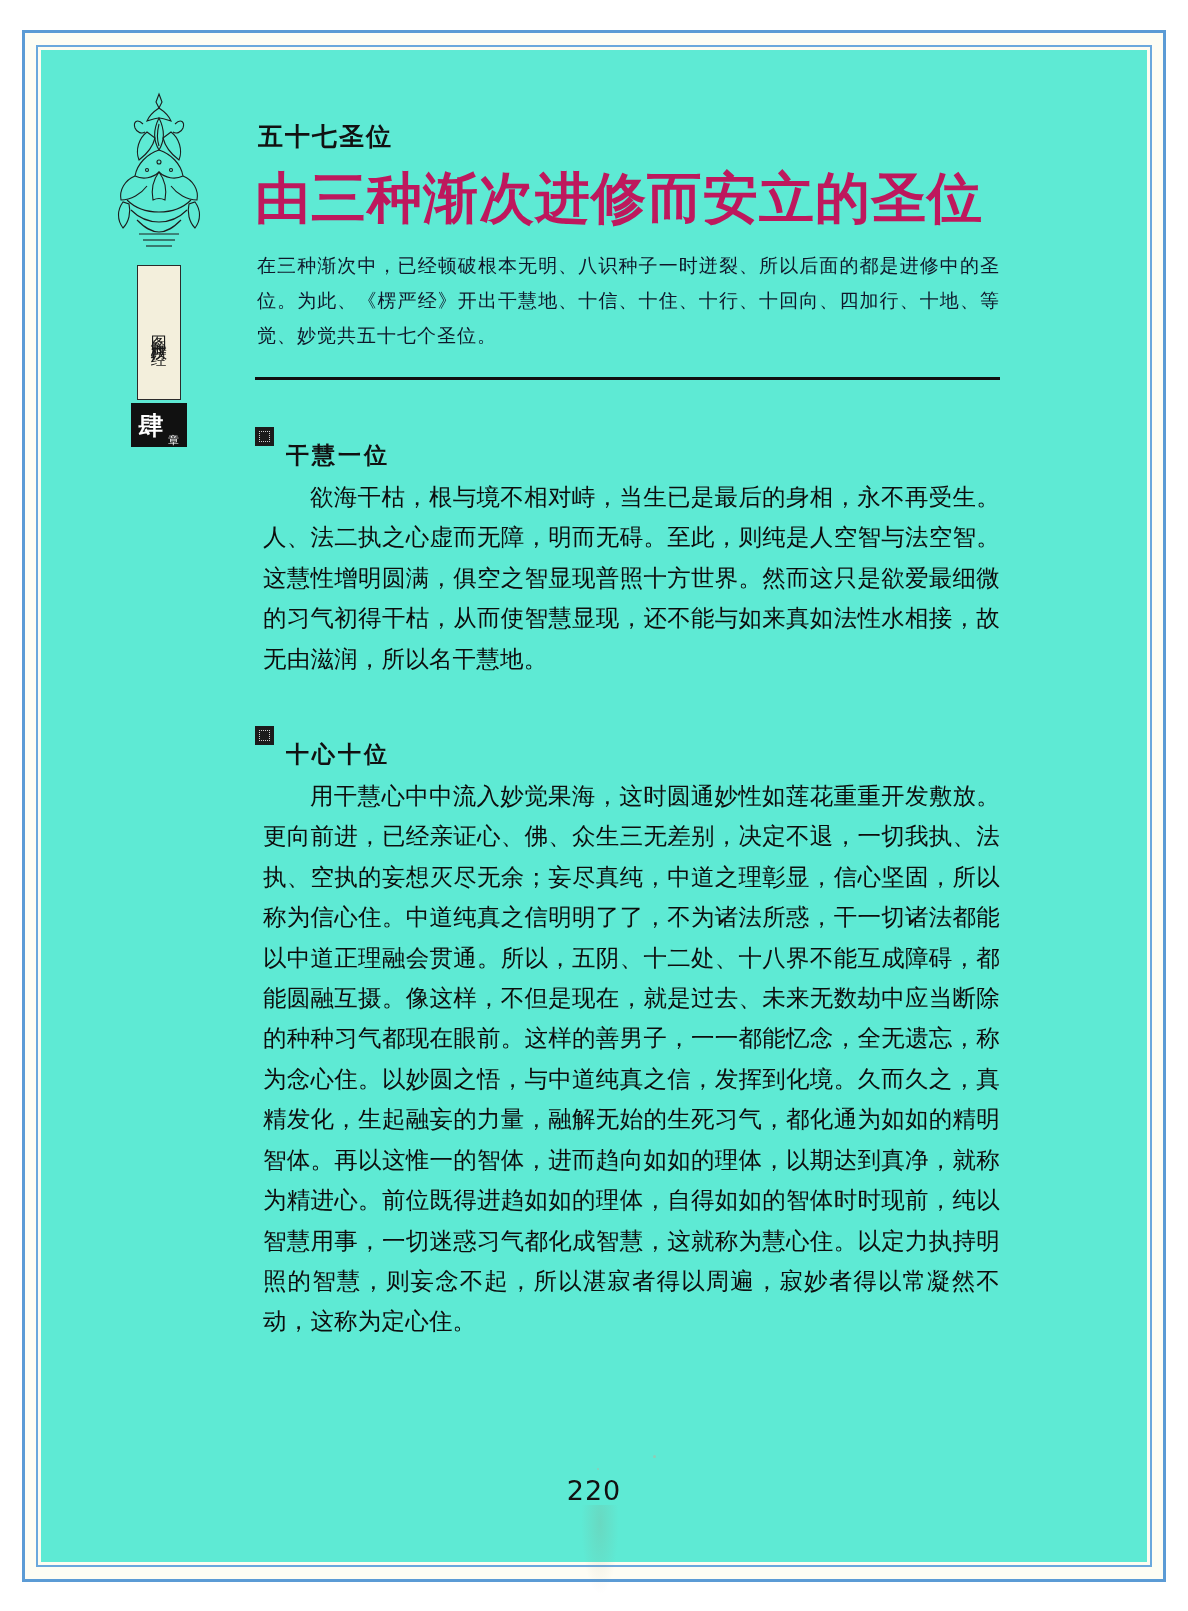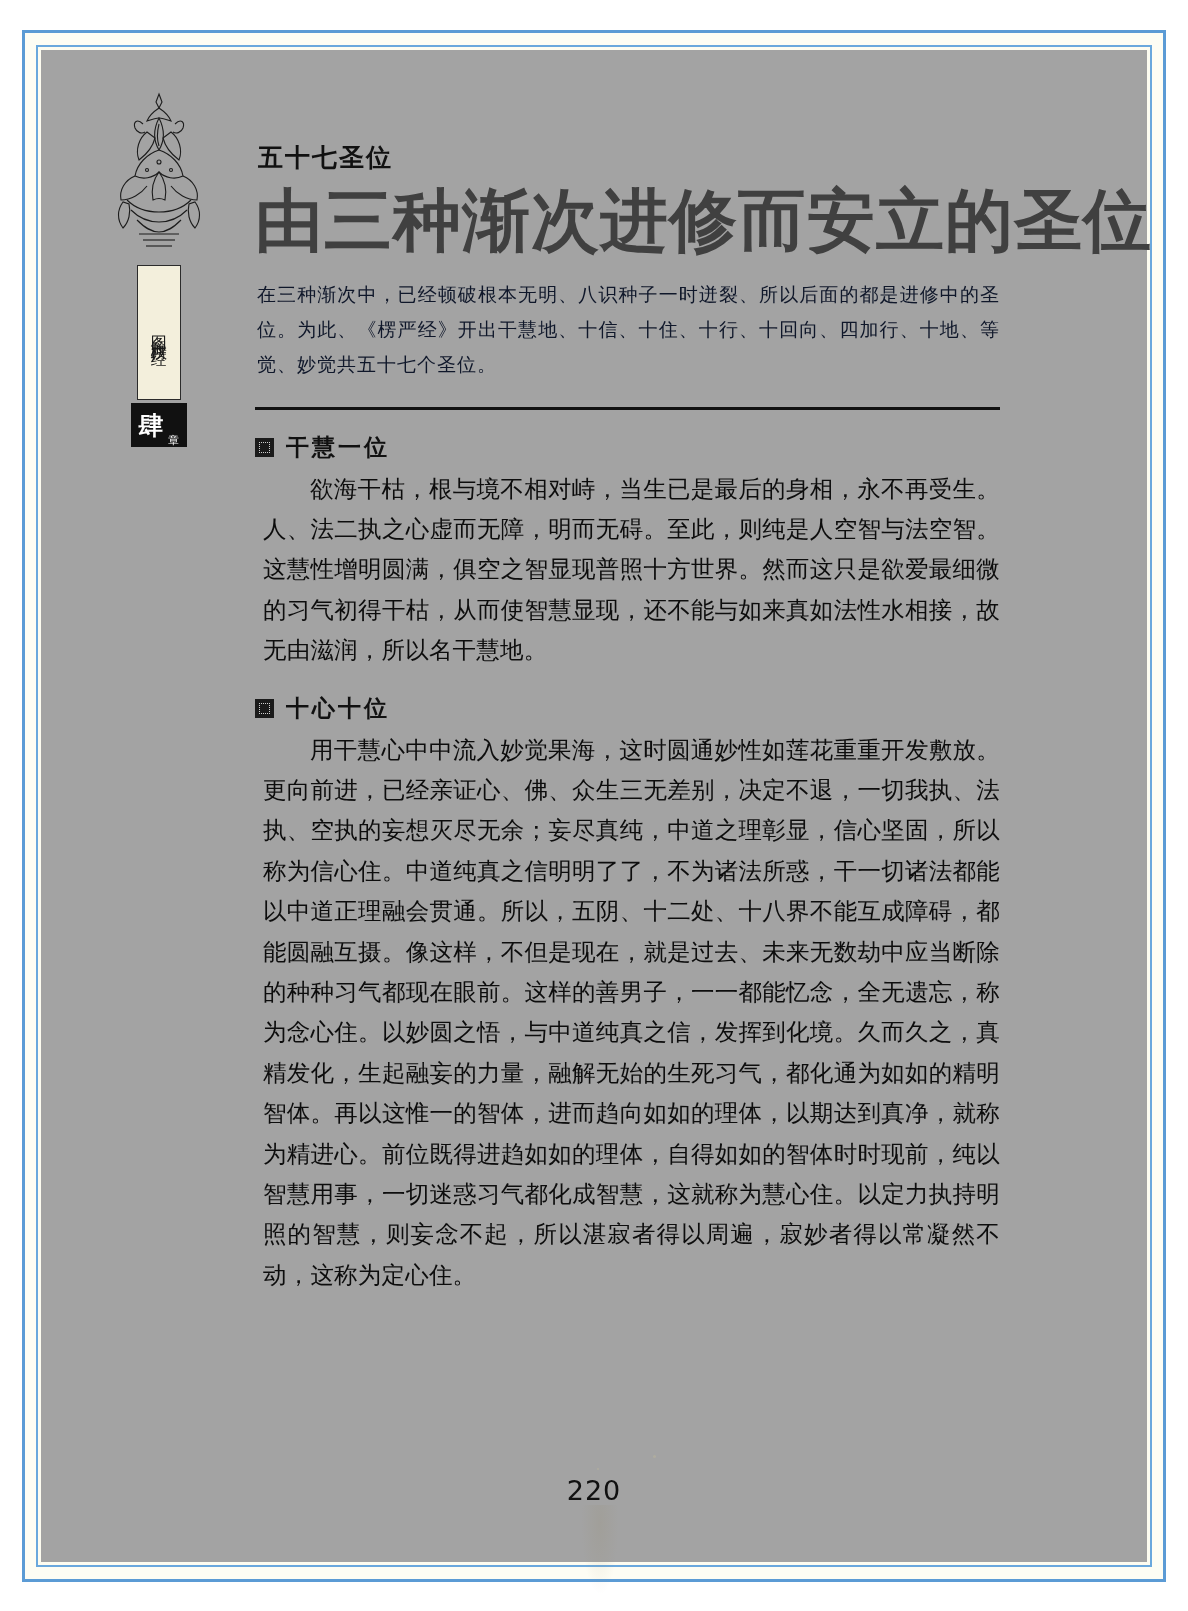--- a/index.html
+++ b/index.html
@@ -35,21 +35,21 @@
     left: 36px; top: 45px;
     width: 1116px; height: 1522px;
     border: 2px solid #6aa8dd;
     box-sizing: border-box;
     background: #fdfcf0;
   }
   .paper {
     position: absolute;
     left: 41px; top: 50px;
     width: 1106px; height: 1512px;
-    background: #a3a3a3;
+    background: #5eead4;
     box-sizing: border-box;
   }
 
   
   .side-tab {
     position: absolute;
     left: 113px;
     top: 88px;
     width: 92px;
     text-align: center;
@@ -103,39 +103,39 @@
     font-size: 25px;
     font-weight: bold;
     font-family: "DejaVu Sans", sans-serif;
     line-height: 1;
   }
 
   
   .content {
     position: absolute;
     left: 255px;
-    top: 113px;
+    top: 92px;
     width: 745px;
   }
   .kicker {
     font-size: 25px;
     font-weight: bold;
     letter-spacing: 2px;
     color: #111;
     font-family: "DejaVu Sans", sans-serif;
     margin: 28px 0 4px 3px;
   }
   .headline {
-    font-size: 68px;
+    font-size: 55px;
     font-weight: bold;
     letter-spacing: 1px;
-    color: #404040;
+    color: #be185d;
     font-family: "DejaVu Sans", sans-serif;
     line-height: 1.12;
-    margin: 9px 0 10px 0;
+    margin: 15px 0 10px 0;
     white-space: nowrap;
   }
   .lede {
     font-size: 19px;
     line-height: 1.85;
     color: #0f172a;
     font-family: "DejaVu Serif", serif;
     letter-spacing: 1px;
     margin: 18px 0 0 2px;
     text-align: justify;
@@ -168,20 +168,21 @@
     width: 11px; height: 11px;
     border: 1px dotted #cfcfcf;
     box-sizing: border-box;
   }
   .sec-title {
     font-size: 23px;
     font-weight: bold;
     letter-spacing: 3px;
     color: #111;
     font-family: "DejaVu Sans", sans-serif;
+    margin-top: 38px;
   }
   p.body {
     font-size: 23.5px;
     line-height: 1.72;
     color: #0d0d0d;
     font-family: "DejaVu Serif", serif;
     letter-spacing: 0.2px;
     text-align: justify;
     text-justify: inter-ideograph;
     margin: 6px 0 0 8px;

